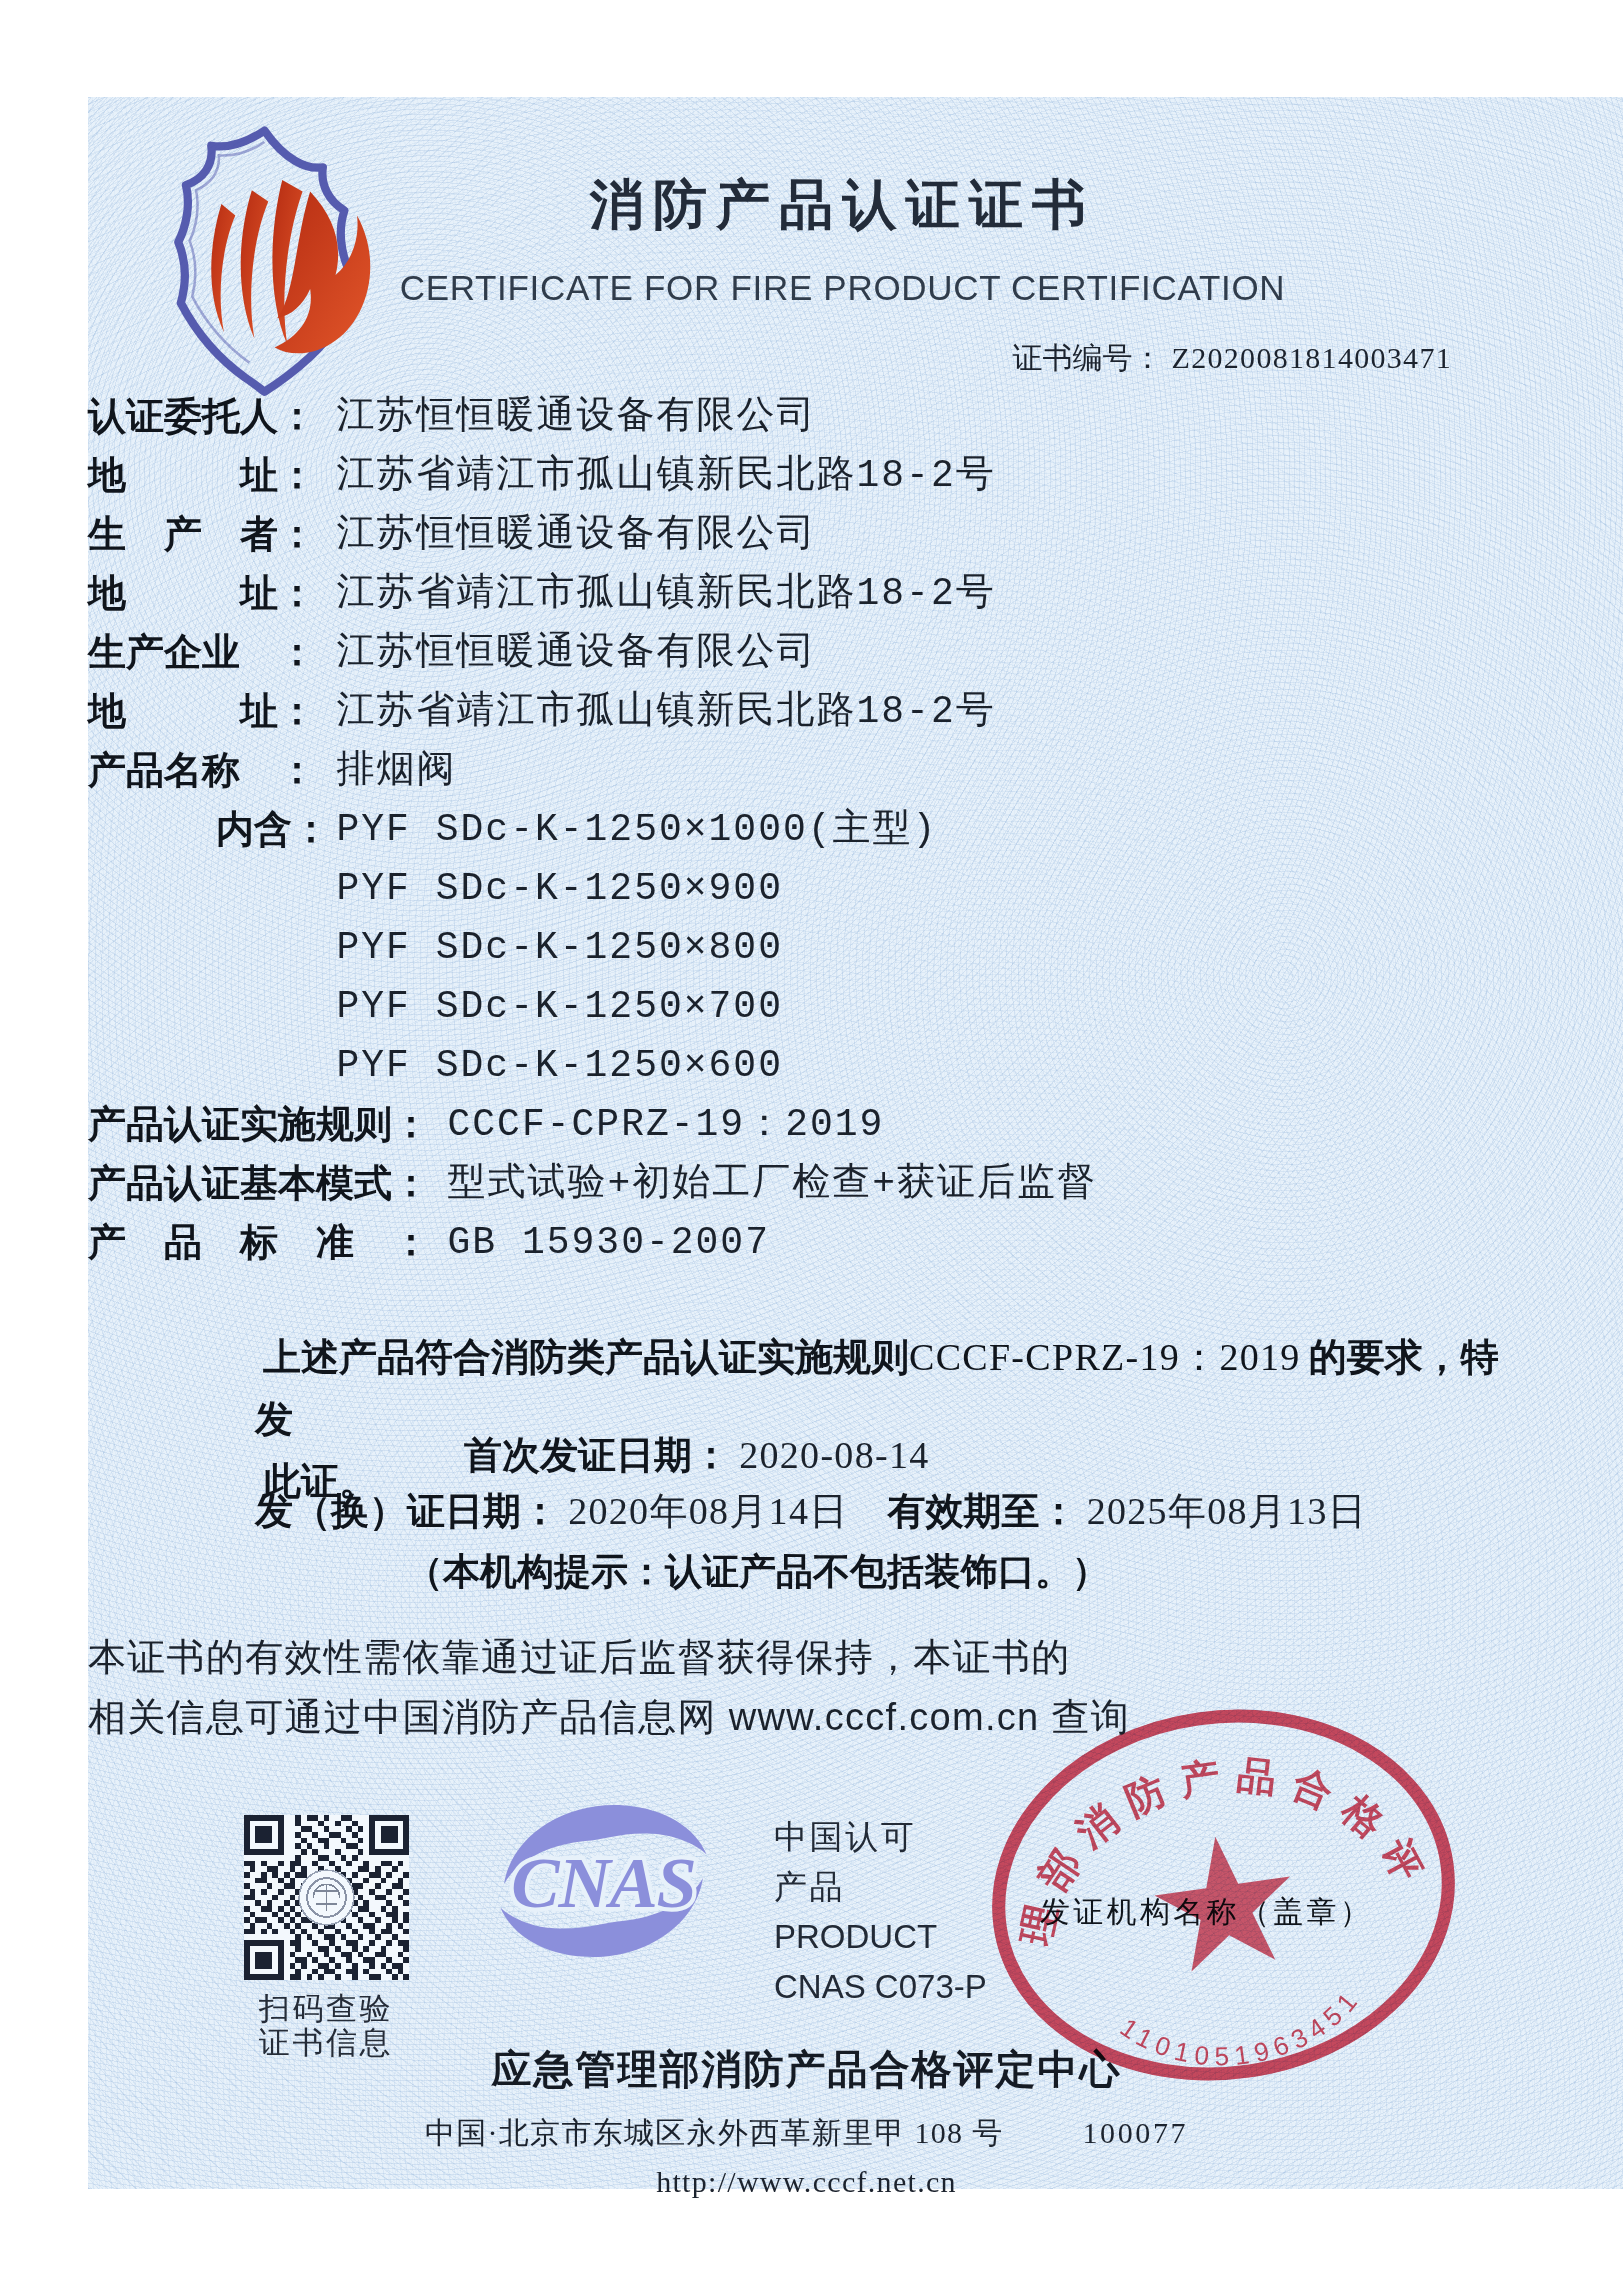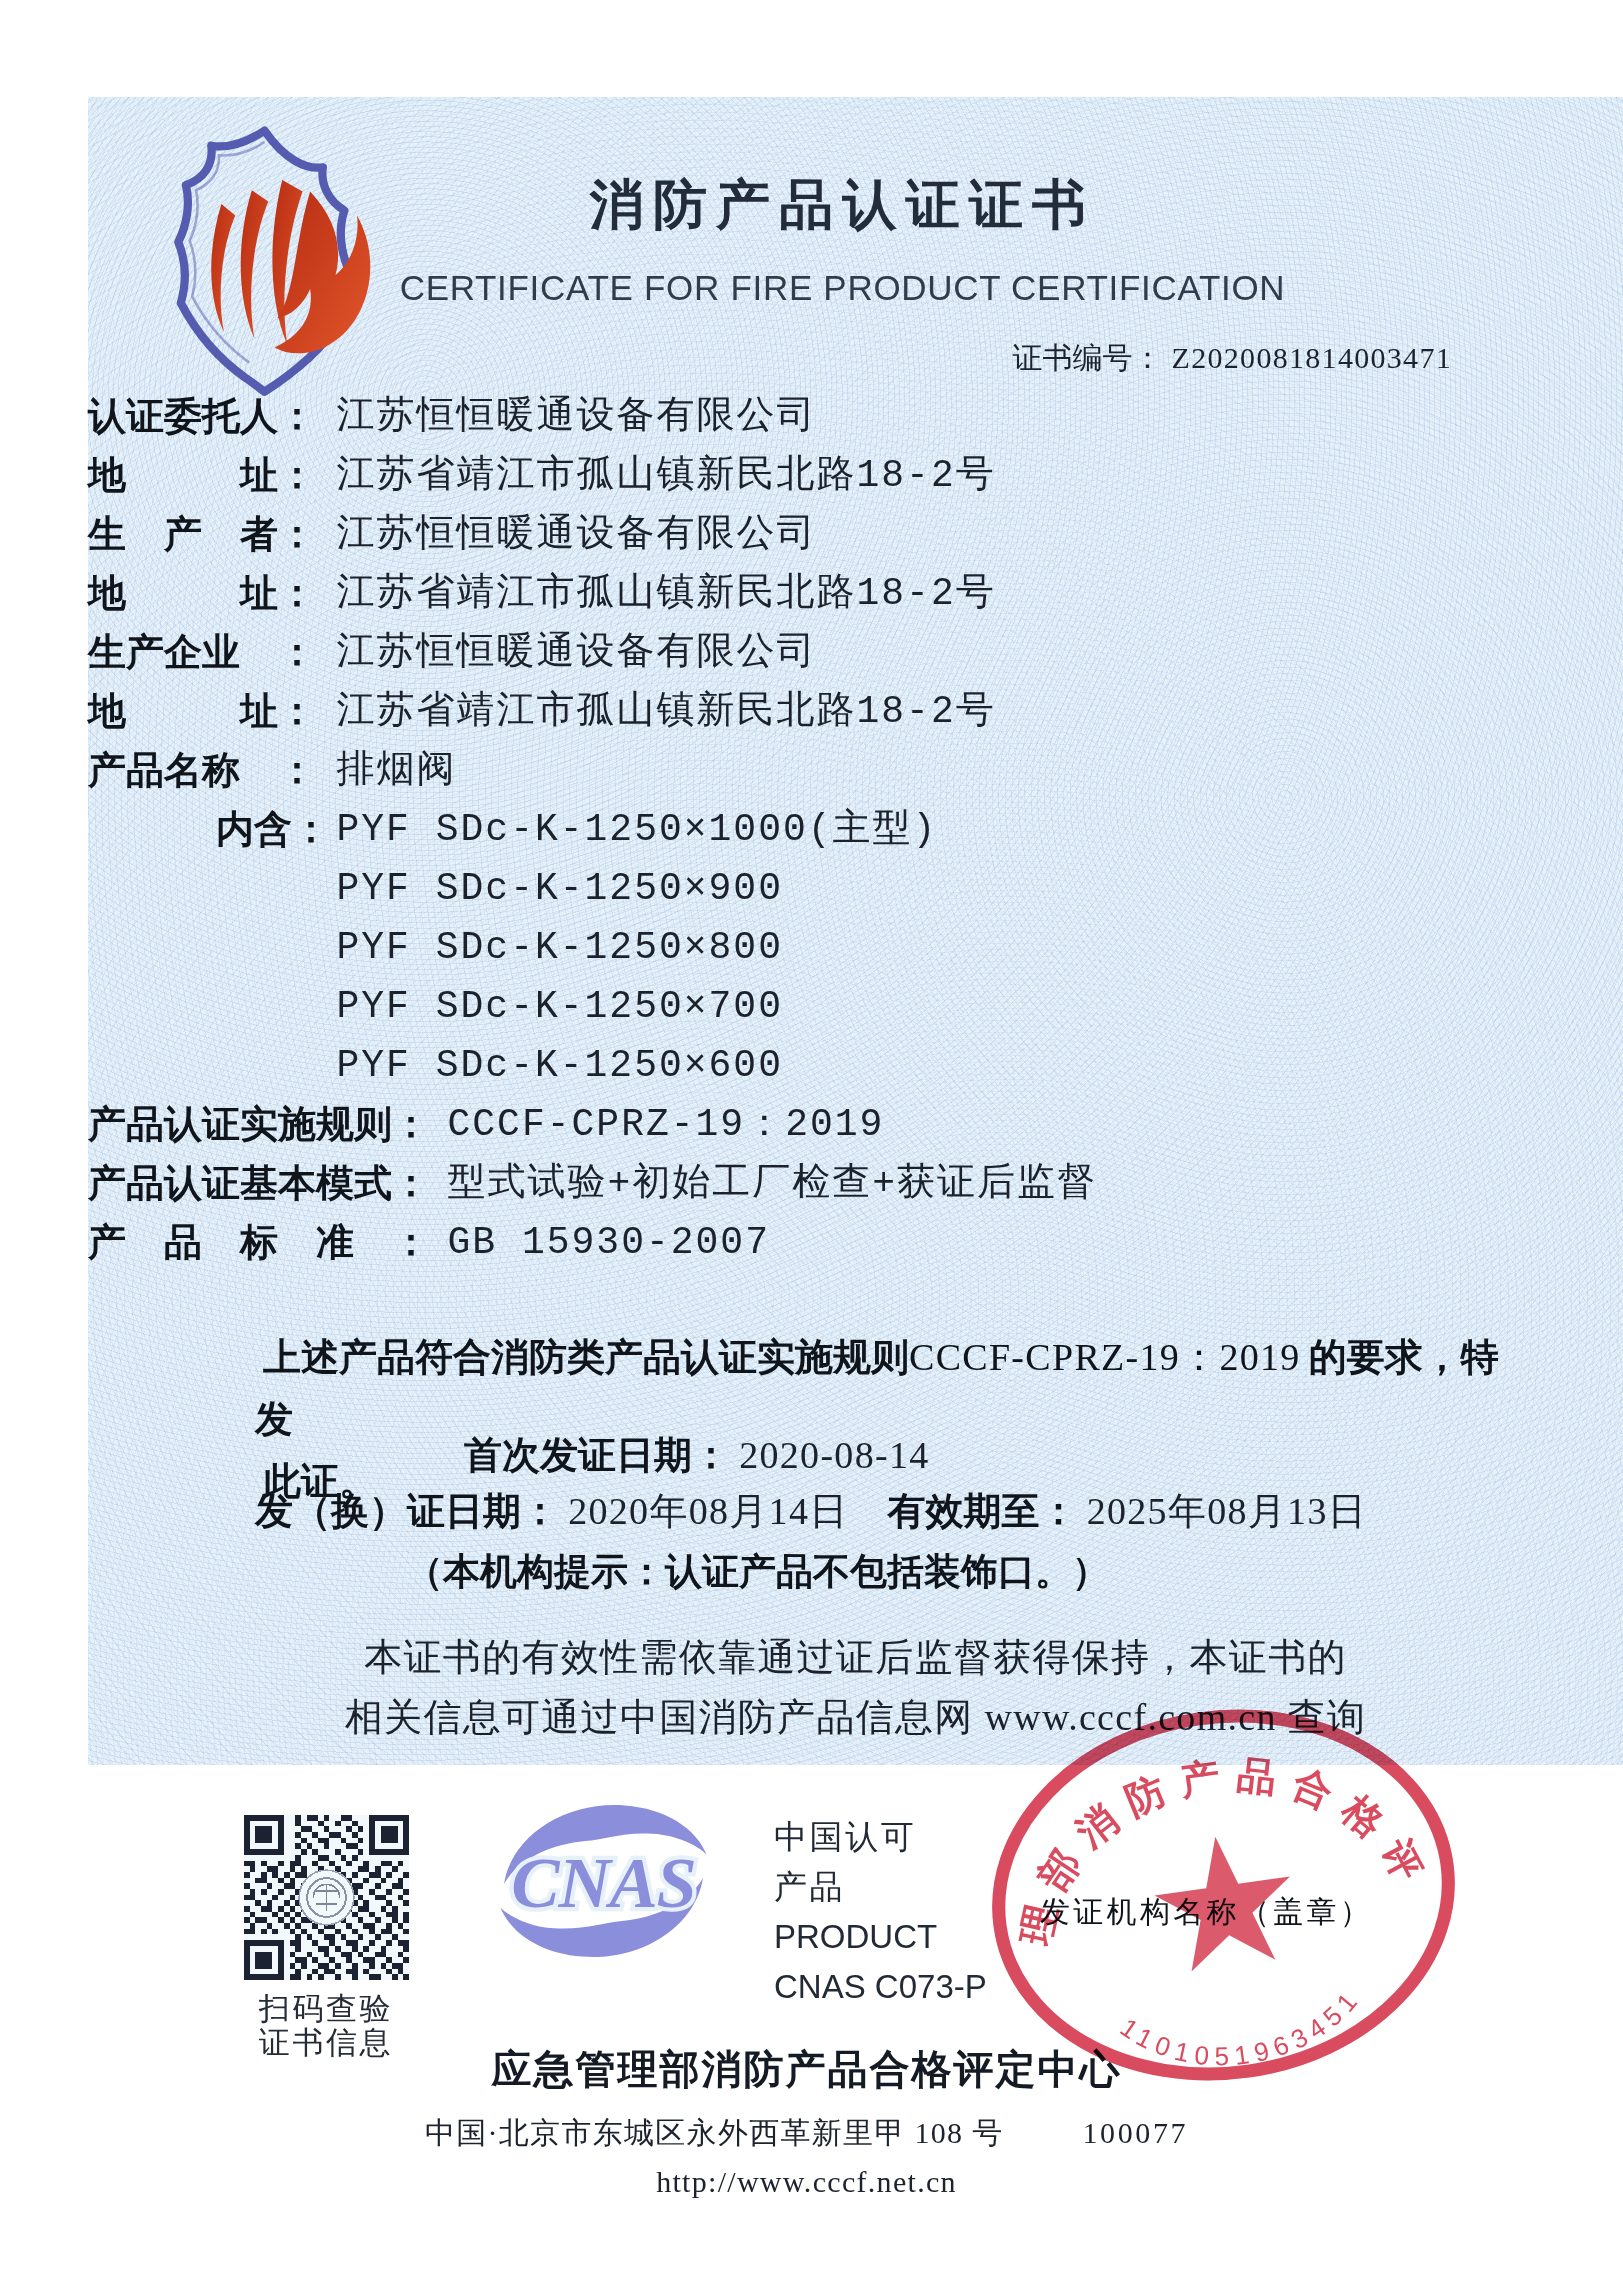--- a/index.html
+++ b/index.html
@@ -1,19 +1,19 @@
 <!DOCTYPE html>
 <html style="font-size:10.5px"><head>
 <meta charset="utf-8">
 <style>
   html,body{margin:0;padding:0;background:#9aa0a6;}
   .page{position:relative;width:1623px;height:2295px;background:#ffffff;overflow:hidden;
         font-family:"Liberation Sans","DejaVu Sans",sans-serif;}
   
-  .cert{position:absolute;left:88px;top:97px;width:1535px;height:1668px;
+  .cert{position:absolute;left:88px;top:97px;width:1535px;height:2092px;
         background-color:#e7f1fa;
         background-image:
           repeating-radial-gradient(circle at 22% 18%, rgba(137,172,214,.22) 0 1px, rgba(0,0,0,0) 1px 5.2px),
           repeating-radial-gradient(circle at 78% 42%, rgba(137,172,214,.18) 0 1px, rgba(0,0,0,0) 1px 6.5px),
           repeating-radial-gradient(circle at 40% 72%, rgba(148,183,221,.16) 0 1px, rgba(0,0,0,0) 1px 7.9px),
           repeating-radial-gradient(circle at 60% 95%, rgba(148,183,221,.14) 0 1px, rgba(0,0,0,0) 1px 5.9px),
           repeating-linear-gradient(82deg, rgba(168,198,230,.10) 0 1.3px, rgba(0,0,0,0) 1.3px 4.6px);}
   .logo{position:absolute;left:62px;top:11.8px;width:229px;height:298px;}
   .title{position:absolute;left:0;right:0;top:72px;padding-right:26px;text-align:center;
          font-family:"Liberation Serif","DejaVu Serif",serif;font-weight:700;
@@ -34,22 +34,22 @@
              font-size:38px;line-height:62px;color:#10151c;}
   .st-b{font-weight:700;margin-left:8px;}
   .st-l{font-family:"Liberation Serif","DejaVu Serif",serif;letter-spacing:1.3px;}
   .first-issue{position:absolute;left:376px;top:1333px;font-size:38px;}
   .issue-row{position:absolute;left:167px;top:1389px;font-size:38px;display:flex;}
   .dlabel{font-weight:700;color:#10151c;white-space:pre;}
   .dval{font-family:"Liberation Serif","DejaVu Serif",serif;color:#1b222c;letter-spacing:1.3px;white-space:pre;margin-left:9.2px;}
   .gap2{margin-left:39px;}
   .notice{position:absolute;left:0;right:0;top:1450px;padding-right:196px;text-align:center;
           font-size:37px;font-weight:700;color:#10151c;}
-  .para{position:absolute;left:0;right:0;top:1530px;text-align:center;
-        font-family:Liberation Serif, serif;font-size:38px;line-height:60px;
+  .para{position:absolute;left:0;right:0;top:1530px;text-align:left;
+        font-family:Liberation Sans, sans-serif;font-size:38px;line-height:60px;
         color:#1b222c;letter-spacing:1.3px;}
   .qr{position:absolute;left:156px;top:1718px;width:165px;height:165px;}
   .qr-caption{position:absolute;left:149px;top:1895px;width:178px;text-align:center;
               font-size:31px;line-height:34px;color:#252c38;letter-spacing:2.6px;}
   .cnas-logo{position:absolute;left:401px;top:1695px;width:229px;height:178px;}
   .cnas-text{position:absolute;left:686px;top:1715px;font-size:33px;line-height:50px;color:#222a36;}
   .cnas-text .cjk{font-family:"Liberation Serif","DejaVu Serif",serif;letter-spacing:2.6px;}
   .stamp-label{position:absolute;left:952px;top:1795px;z-index:3;
                font-family:"Liberation Serif","DejaVu Serif",serif;
                font-size:30px;letter-spacing:3.3px;color:#10151c;}

